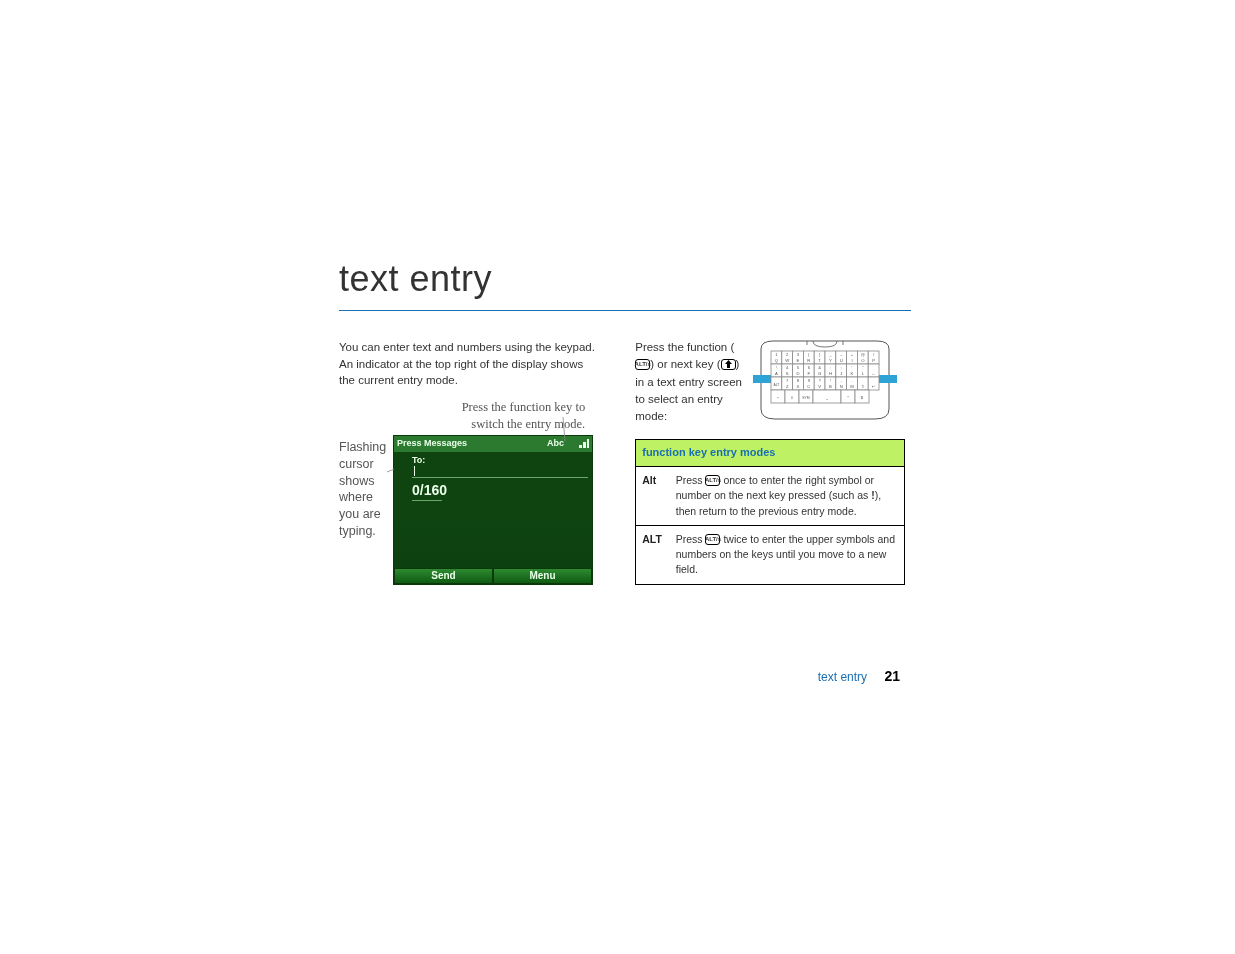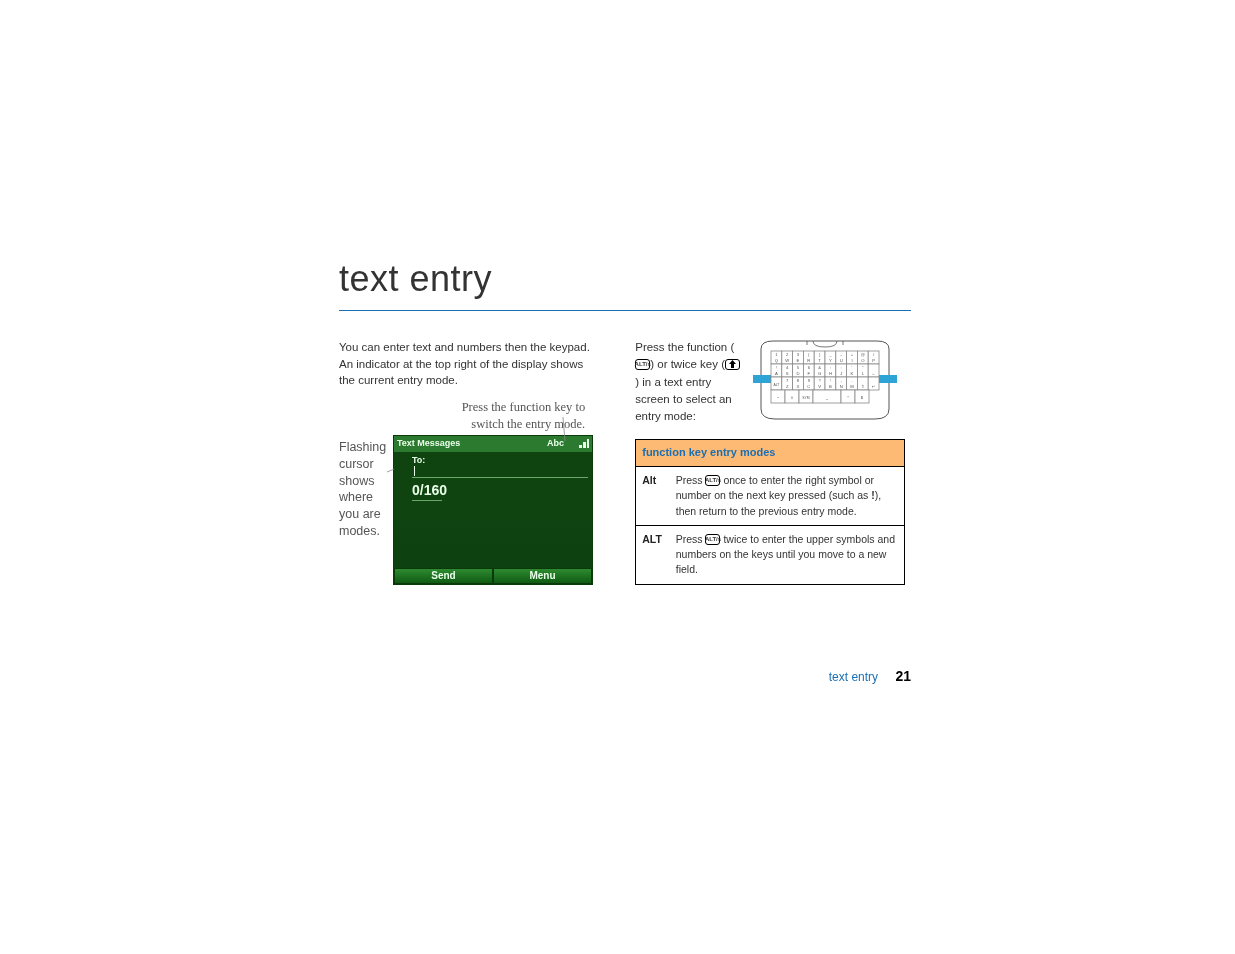--- a/index.html
+++ b/index.html
@@ -173,21 +173,21 @@
     height: 82px;
   }
   
   .mode-table {
     border: 1px solid #000;
     border-collapse: collapse;
     width: 270px;
     font-size: 10.5px;
   }
   .mode-table th {
-    background: #fdba74;
+    background: #bef264;
     color: #1b6fb3;
     font-weight: bold;
     text-align: left;
     padding: 5px 6px;
     border: 1px solid #000;
     font-size: 11px;
   }
   .mode-table td {
     border-top: 1px solid #000;
     padding: 6px 6px;
@@ -196,56 +196,56 @@
   }
   .mode-table td.lbl {
     width: 34px;
     font-weight: bold;
     font-family: Arial, sans-serif;
     color: #222;
     white-space: nowrap;
   }
   .footer {
     position: absolute;
-    right: 0;
+    right: 11px;
     top: 410px;
     font-size: 12px;
   }
   .footer .sec { color: #1b6fb3; }
   .footer .pg { font-weight: bold; font-size: 14px; color: #000; margin-left: 14px; }
 </style>
 </head>
 <body>
 
 <div class="page">
   <h1 class="title">text entry</h1>
   <hr class="title-rule">
 
   <div class="columns">
 
     <div class="col">
-      <p class="intro">You can enter text and numbers then the keypad. An indicator at the top right of the display shows the current entry mode.</p>
+      <p class="intro">You can enter text and numbers using the keypad. An indicator at the top right of the display shows the current entry mode.</p>
 
       <div class="callout1">
         <span>Press the function key to</span><br>
         <span>switch the entry mode.</span>
       </div>
 
       <div class="left-lower">
-        <div class="cursor-label">Flashing cursor shows where you are modes.</div>
+        <div class="cursor-label">Flashing cursor shows where you are typing.</div>
 
         <div class="phone-screen-wrap">
           <svg width="200" height="160" style="position:absolute;left:-10px;top:-18px;pointer-events:none">
             <line class="pointer-line" x1="180" y1="0" x2="182" y2="24"></line>
             <line class="pointer-line" x1="4" y1="55" x2="16" y2="50"></line>
           </svg>
 
           <div class="phone-screen">
             <div class="ps-titlebar">
-              <span>Text Messages</span>
+              <span>Press Messages</span>
               <span class="right">
                 <span>Abc</span>
                 <span class="signal-icon">
                   <svg width="10" height="9" viewBox="0 0 10 9">
                       <path d="M0 9 L3 9 L3 6 L0 6 Z M4 9 L7 9 L7 3 L4 3 Z M8 9 L10 9 L10 0 L8 0 Z" fill="#eaffea"></path>
                     </svg>
                 </span>
               </span>
             </div>
             <div class="ps-body">
@@ -263,21 +263,21 @@
         </div>
       </div>
     </div>
 
     <div class="col" style="width:282px">
 
       <div class="right-top-row">
         <div class="right-intro-text">
           <span>Press the function (</span><span class="keyicon small">
               <span>ALT/s</span>
-            </span><span>) or twice key (</span><span class="keyicon small arrow">
+            </span><span>) or next key (</span><span class="keyicon small arrow">
               <svg width="9" height="8" viewBox="0 0 9 8">
                 <path d="M4.5 0 L8 4 L6 4 L6 8 L3 8 L3 4 L1 4 Z" fill="#000"></path>
               </svg>
             </span><span>) in a text entry screen to select an entry mode:</span>
         </div>
 
         <div class="keypad-diagram">
           <svg width="144" height="82" viewBox="0 0 144 82">
 
             <path d="M8 10 Q8 2 20 2 L124 2 Q136 2 136 10 L136 70 Q136 80 122 80 L22 80 Q8 80 8 70 Z" fill="none" stroke="#555" stroke-width="1"></path>

